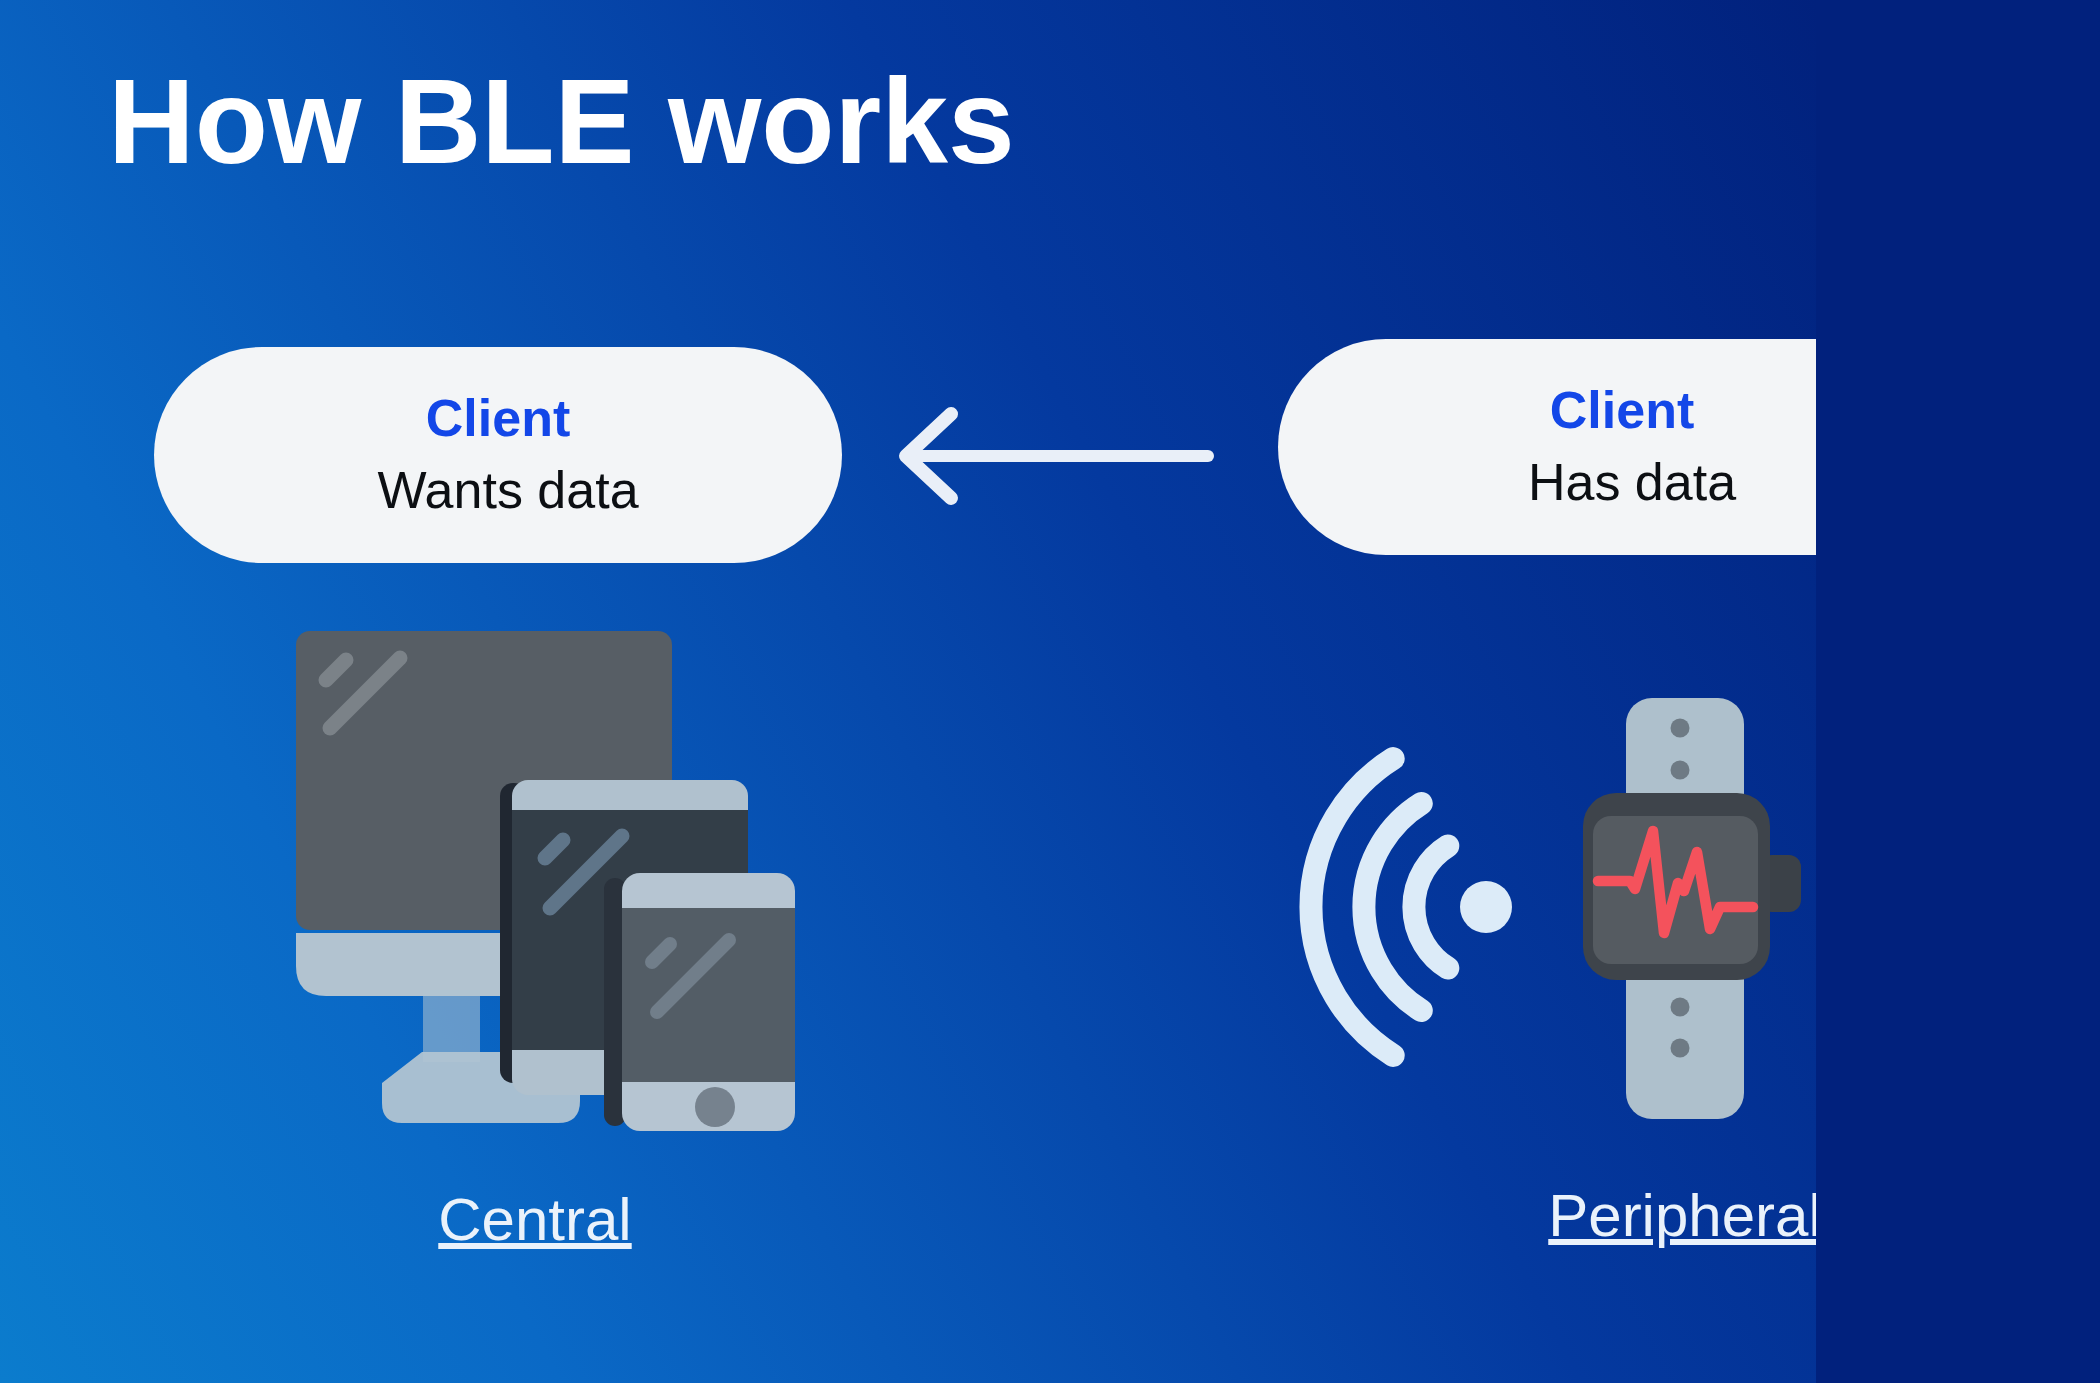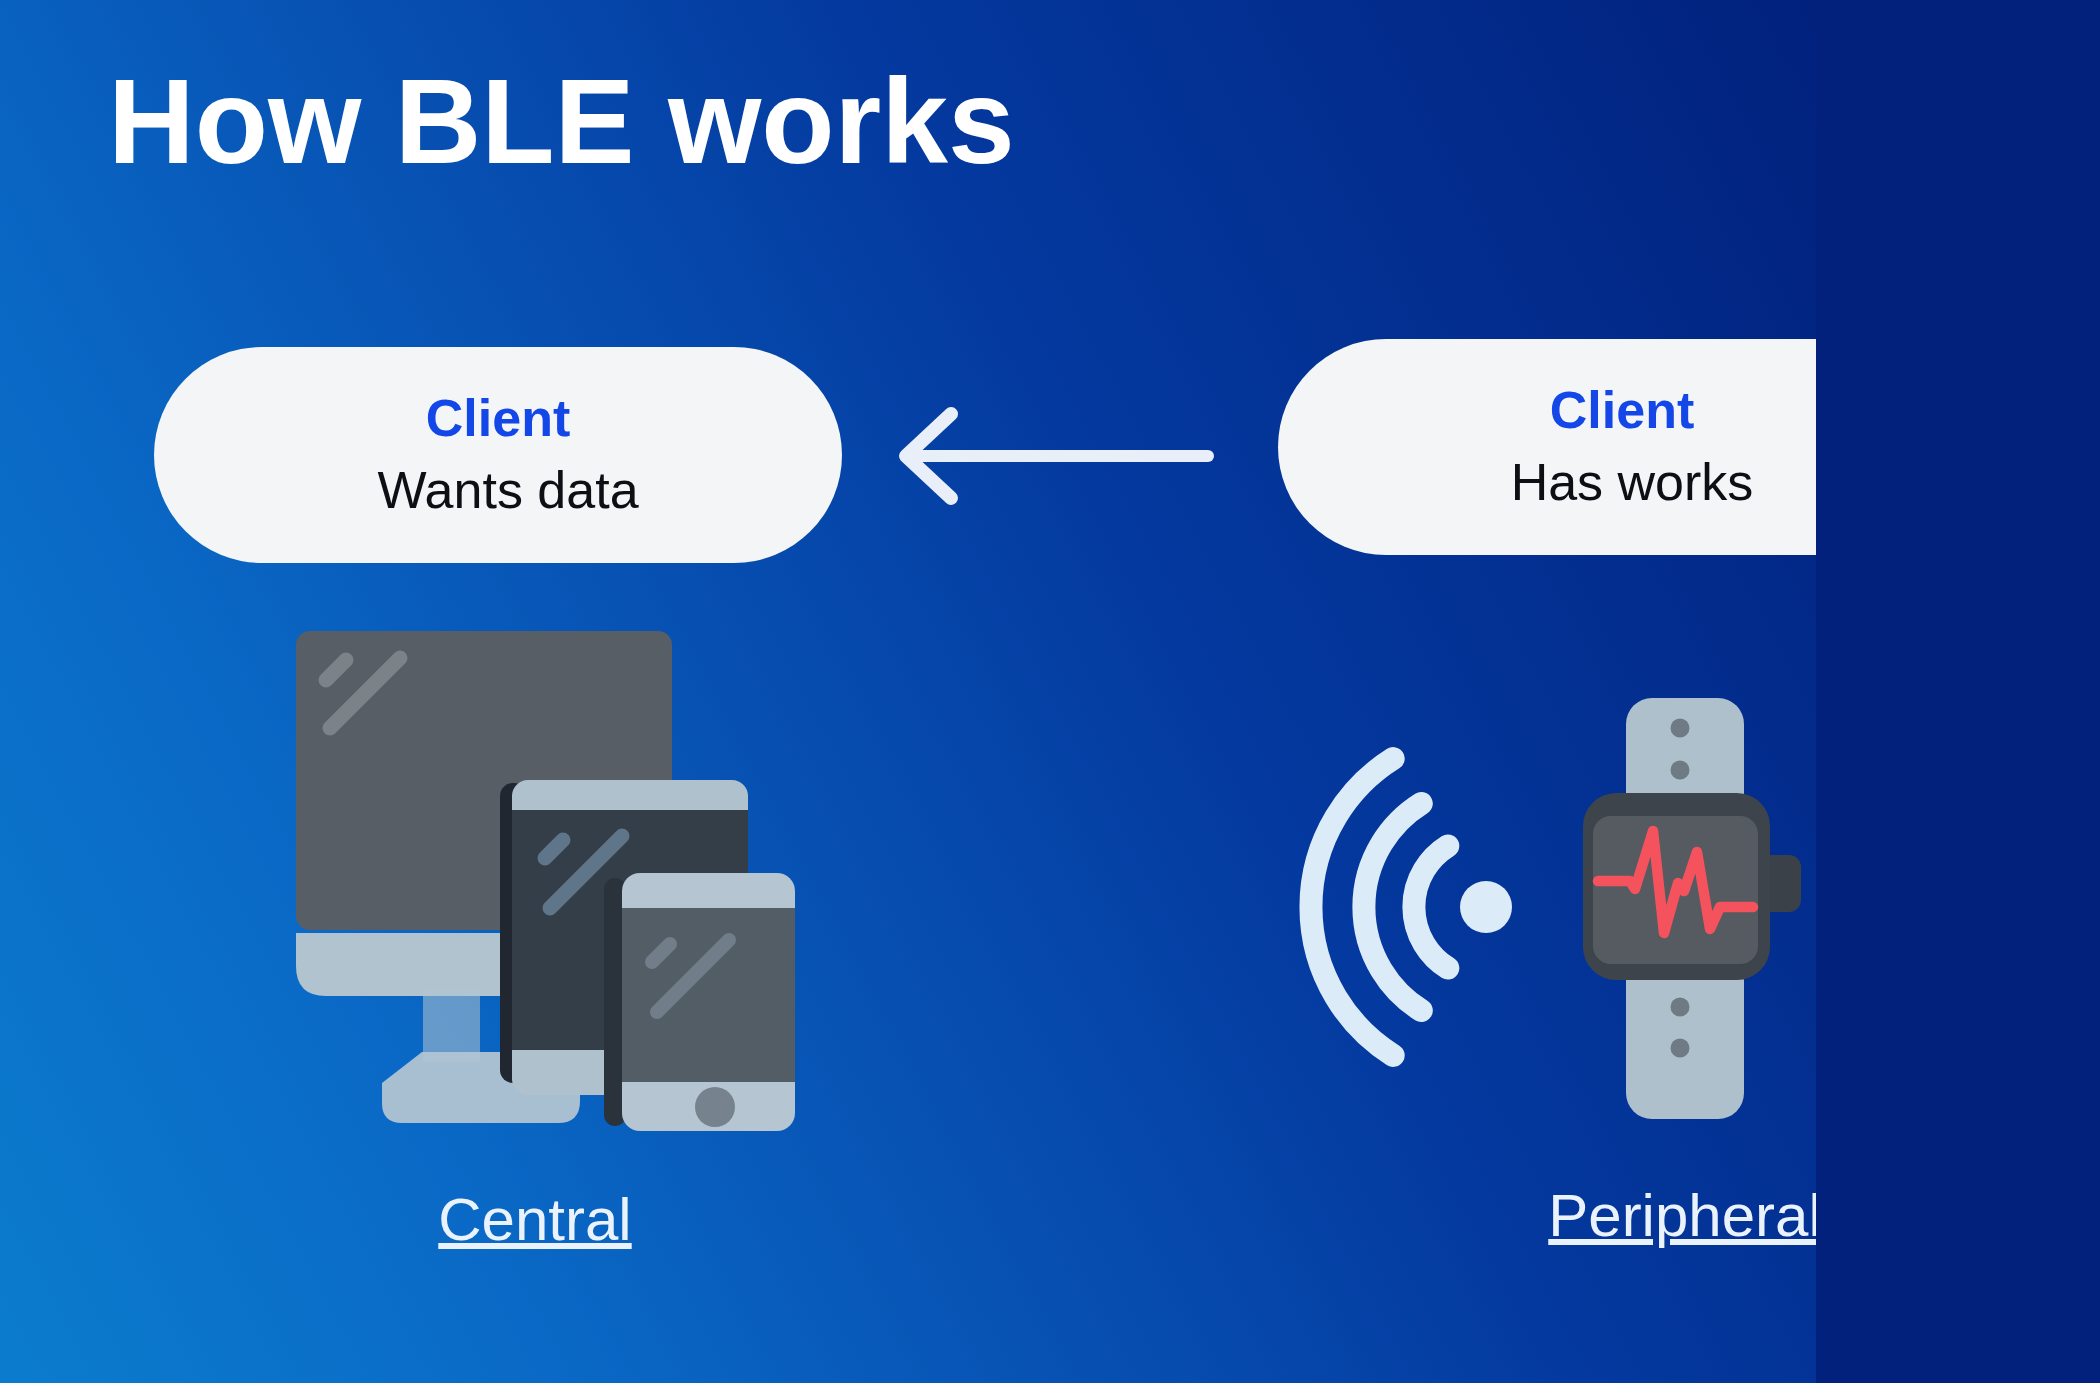--- a/index.html
+++ b/index.html
@@ -52,21 +52,21 @@
     <div class="pill-sub">Wants data</div>
   </div>
 
   <svg id="arrow-svg" class="abs" width="330" height="112" viewBox="0 0 330 112">
     <path d="M24 56 H318" stroke="#e9eff8" stroke-width="12" stroke-linecap="round" fill="none"></path>
     <path d="M61 14 L16 56 L61 98" stroke="#e9eff8" stroke-width="14" stroke-linecap="round" stroke-linejoin="round" fill="none"></path>
   </svg>
 
   <div id="server-pill" class="pill abs">
     <div class="pill-title">Client</div>
-    <div class="pill-sub">Has works</div>
+    <div class="pill-sub">Has data</div>
   </div>
 
   <svg id="central-svg" class="abs" width="510" height="530" viewBox="0 0 510 530">
     <g>
       <rect x="6" y="11" width="376" height="299" rx="14" fill="#575e65"></rect>
       <line x1="36" y1="60" x2="56" y2="40" stroke="#7b8288" stroke-width="15" stroke-linecap="round"></line>
       <line x1="40" y1="108" x2="110" y2="38" stroke="#7b8288" stroke-width="15" stroke-linecap="round"></line>
       <path d="M6 313 H382 V376 H36 Q6 376 6 346 Z" fill="#b2c3d0"></path>
       <rect x="133" y="370" width="57" height="72" fill="rgba(177,196,210,0.55)"></rect>
       <path d="M92 483 V463 L132 432 H268 Q290 432 290 452 V481 Q290 503 268 503 H112 Q92 503 92 483 Z" fill="rgba(177,196,210,0.95)"></path>

